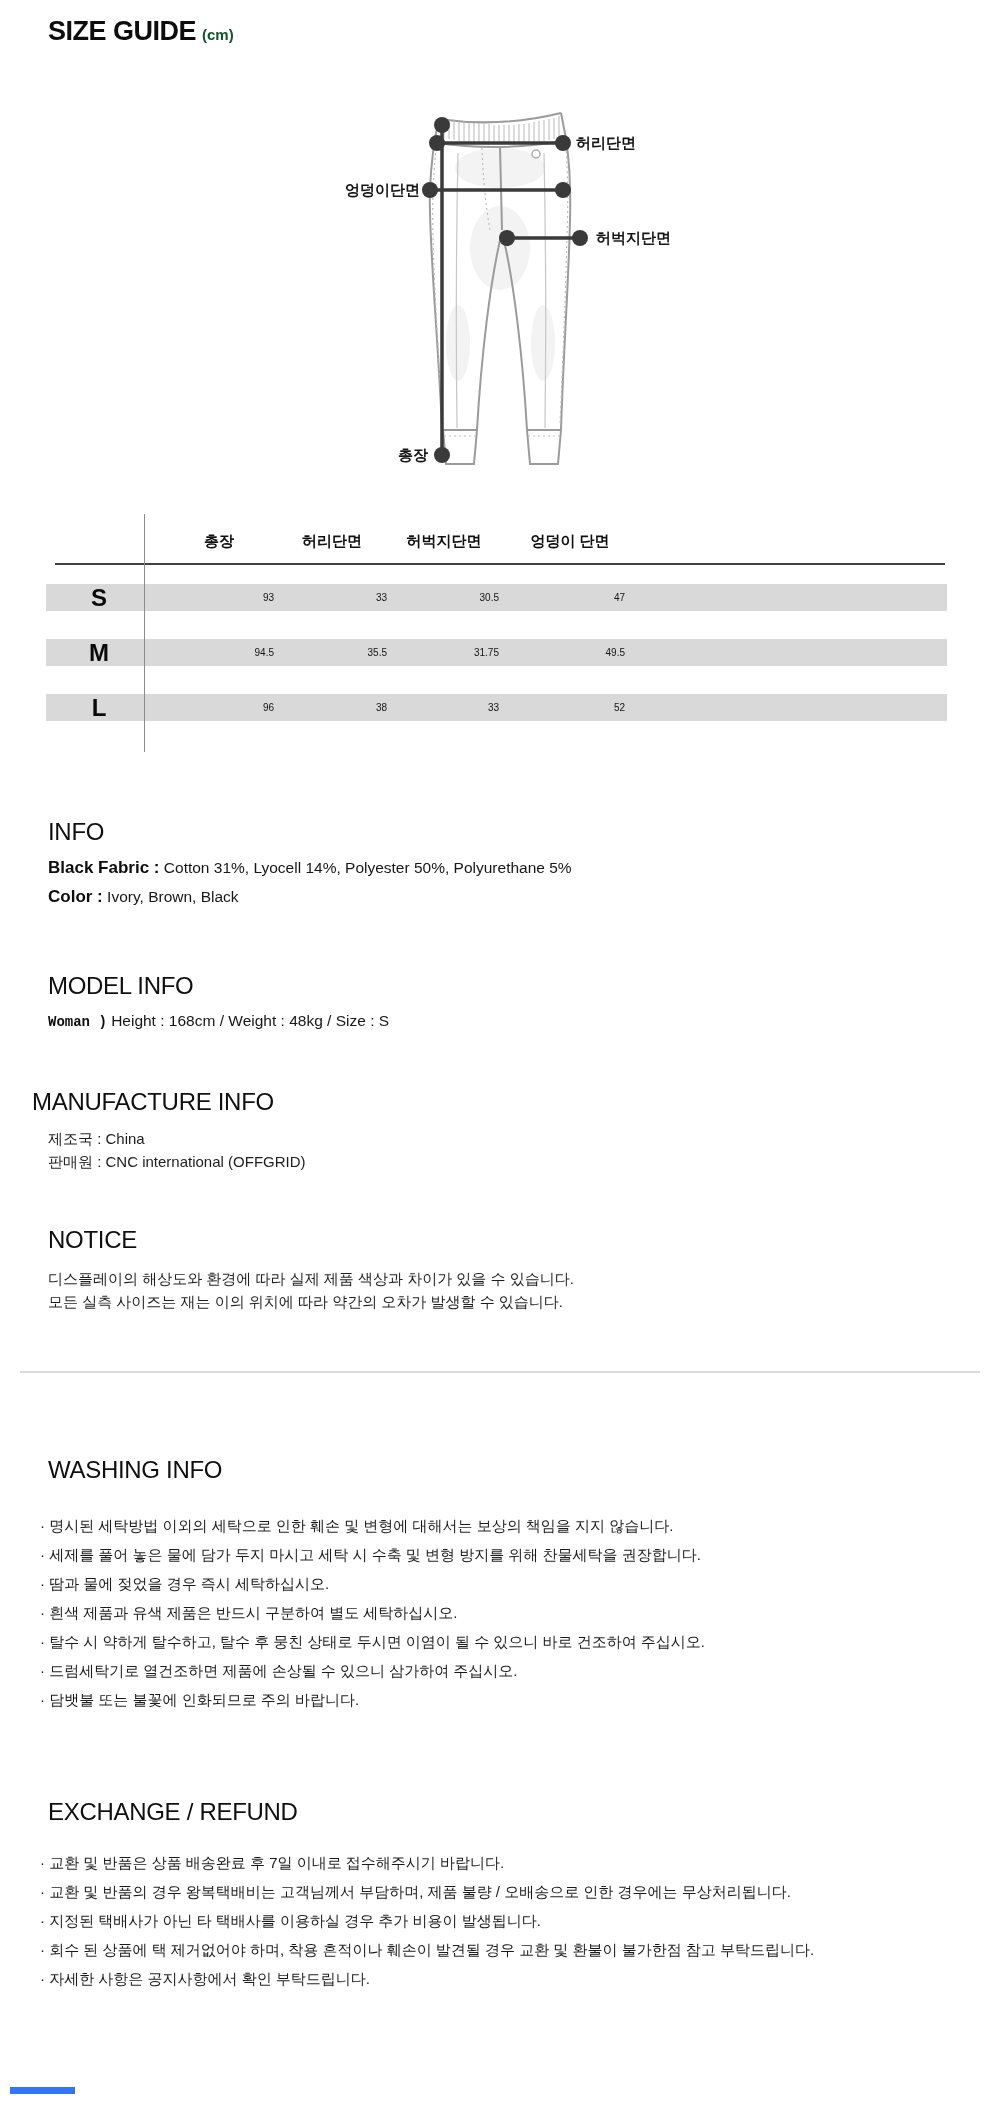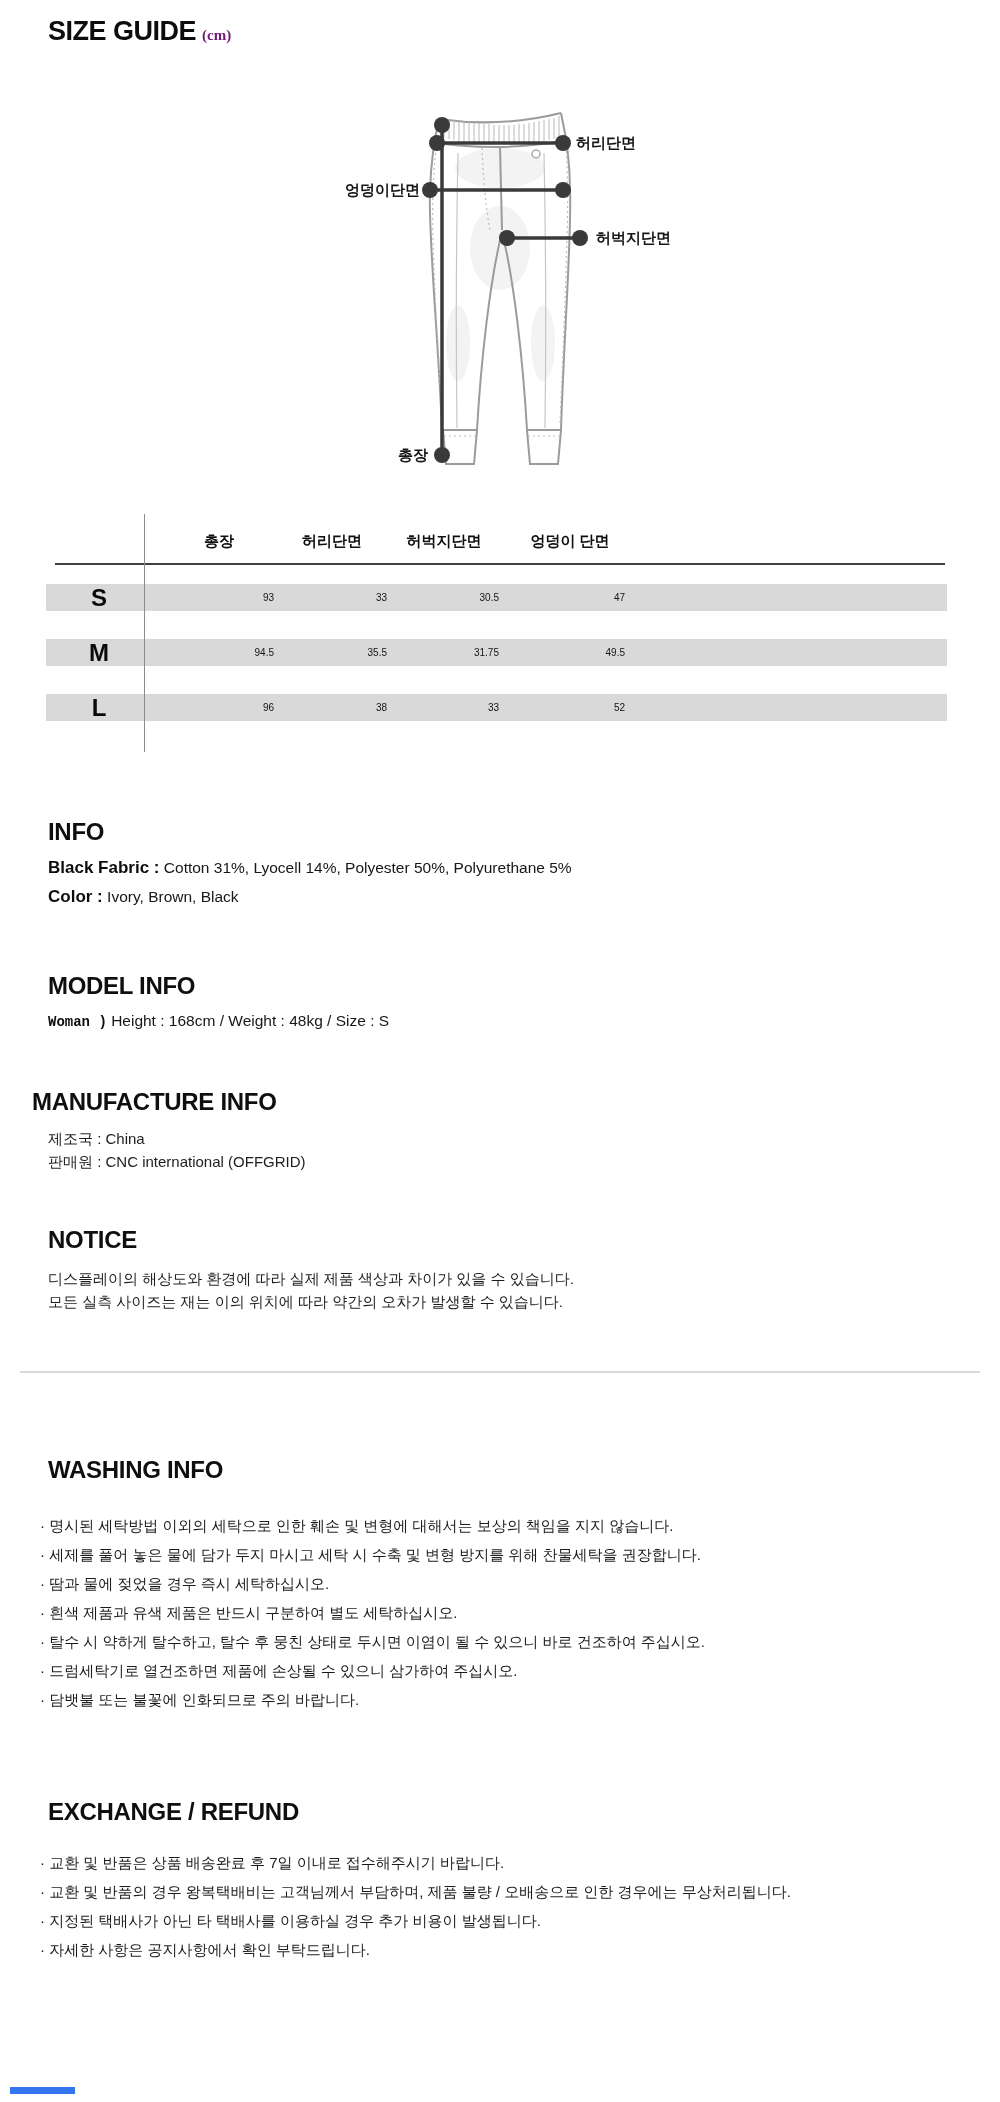--- a/index.html
+++ b/index.html
@@ -3,22 +3,22 @@
 <meta charset="utf-8">
 <style>
   html,body{margin:0;padding:0;}
   body{
     width:1000px;height:2102px;position:relative;background:#ffffff;
     font-family:"Liberation Sans",sans-serif;color:#1c1c1c;overflow:hidden;
   }
   .abs{position:absolute;}
   
   .page-title{left:48px;top:16px;font-size:27px;font-weight:bold;color:#0d0d0d;letter-spacing:-0.5px;}
-  .page-title .unit{font-size:15px;font-weight:600;letter-spacing:0;margin-left:6px;color:#701a75;font-family:Liberation Serif, serif;}
-  .sec-h{font-size:24px;font-weight:bold;color:#0f0f0f;letter-spacing:-0.3px;}
+  .page-title .unit{font-size:15px;font-weight:600;letter-spacing:0;margin-left:6px;color:#14532d;}
+  .sec-h{font-size:24px;font-weight:normal;color:#0f0f0f;letter-spacing:-0.3px;}
   
   .diagram{left:340px;top:98px;width:340px;height:385px;}
   
   .size-table{left:55px;top:510px;width:890px;height:252px;}
   .size-table .band{position:absolute;left:-9px;width:901px;height:27px;background:#d9d9d9;}
   .size-table .th{position:absolute;top:22px;width:110px;text-align:center;font-size:15px;font-weight:bold;color:#101010;}
   .size-table .head-line{position:absolute;top:53px;left:0;width:890px;height:2px;background:#404040;}
   .size-table .v-line{position:absolute;left:89px;top:4px;width:1px;height:238px;background:#8c8c8c;}
   .size-table .rlabel{position:absolute;left:14px;width:60px;height:27px;line-height:27px;text-align:center;font-size:24px;font-weight:bold;color:#0a0a0a;}
   .size-table .cell{position:absolute;width:110px;height:18px;line-height:18px;text-align:right;font-size:10px;color:#141414;}
@@ -170,16 +170,17 @@
   <div>· 탈수 시 약하게 탈수하고, 탈수 후 뭉친 상태로 두시면 이염이 될 수 있으니 바로 건조하여 주십시오.</div>
   <div>· 드럼세탁기로 열건조하면 제품에 손상될 수 있으니 삼가하여 주십시오.</div>
   <div>· 담뱃불 또는 불꽃에 인화되므로 주의 바랍니다.</div>
 </div>
 
 <div class="abs sec-h" style="left:48px;top:1798px">EXCHANGE / REFUND</div>
 <div class="abs bullet-list" style="left:40px;top:1848px">
   <div>· 교환 및 반품은 상품 배송완료 후 7일 이내로 접수해주시기 바랍니다.</div>
   <div>· 교환 및 반품의 경우 왕복택배비는 고객님께서 부담하며, 제품 불량 / 오배송으로 인한 경우에는 무상처리됩니다.</div>
   <div>· 지정된 택배사가 아닌 타 택배사를 이용하실 경우 추가 비용이 발생됩니다.</div>
+  <div>· 회수 된 상품에 택 제거없어야 하며, 착용 흔적이나 훼손이 발견될 경우 교환 및 환불이 불가한점 참고 부탁드립니다.</div>
   <div>· 자세한 사항은 공지사항에서 확인 부탁드립니다.</div>
 </div>
 
 <div class="abs blue-bar"></div>
 
 </body></html>

